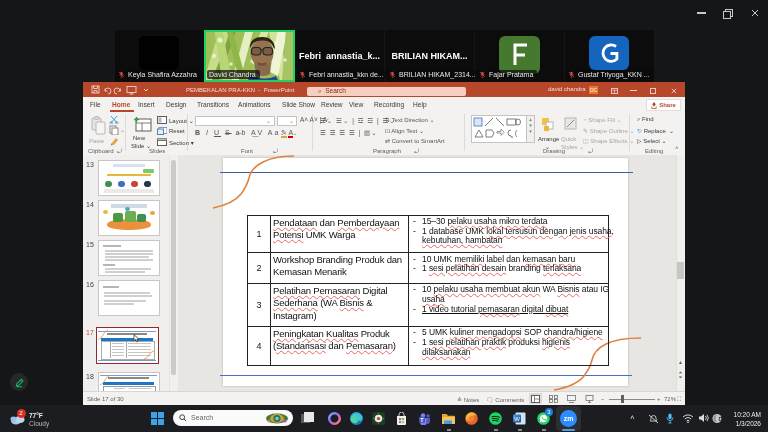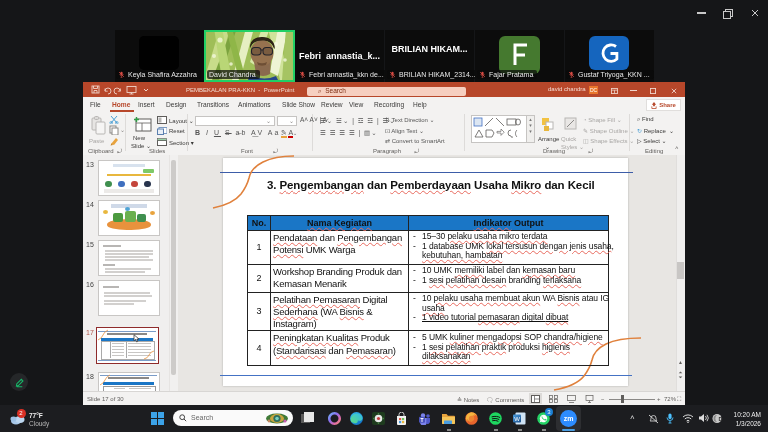--- a/index.html
+++ b/index.html
@@ -62,21 +62,21 @@
 
   <div class="abs" style="left:295px;top:30px;width:89px;height:52px;background:#0c0c0c;"></div>
   <div class="bigname" style="left:295px;top:51px;width:89px;">Febri&nbsp; annastia_k...</div>
   <div class="lbl" style="left:297px;top:70px;"><svg class="mic" width="7" height="7" viewBox="0 0 10 10">
         <path d="M5 1a1.6 1.6 0 0 1 1.6 1.6v2.2a1.6 1.6 0 0 1-3.2 0V2.6A1.6 1.6 0 0 1 5 1z" fill="#d84b43"></path>
         <path d="M2.3 4.6a2.8 2.8 0 0 0 5.4 0M5 7.4V9M3.6 9h2.8" stroke="#d84b43" stroke-width=".9" fill="none"></path>
         <path d="M1.5 1.5l7 7" stroke="#d84b43" stroke-width="1.1"></path>
       </svg>Febri annastia_kkn de...</div>
 
   <div class="abs" style="left:385px;top:30px;width:89px;height:52px;background:#0c0c0c;"></div>
-  <div class="bigname" style="left:385px;top:44px;width:89px;">BRILIAN HIKAM...</div>
+  <div class="bigname" style="left:385px;top:51px;width:89px;">BRILIAN HIKAM...</div>
   <div class="lbl" style="left:387px;top:70px;"><svg class="mic" width="7" height="7" viewBox="0 0 10 10">
         <path d="M5 1a1.6 1.6 0 0 1 1.6 1.6v2.2a1.6 1.6 0 0 1-3.2 0V2.6A1.6 1.6 0 0 1 5 1z" fill="#d84b43"></path>
         <path d="M2.3 4.6a2.8 2.8 0 0 0 5.4 0M5 7.4V9M3.6 9h2.8" stroke="#d84b43" stroke-width=".9" fill="none"></path>
         <path d="M1.5 1.5l7 7" stroke="#d84b43" stroke-width="1.1"></path>
       </svg>BRILIAN HIKAM_2314...</div>
 
   <div class="abs" style="left:475px;top:30px;width:89px;height:52px;background:#0c0c0c;"></div>
   <div class="abs" style="left:499px;top:36px;width:41px;height:38px;border-radius:6px;background:#45792f;"></div>
   <svg class="abs" style="left:499px;top:36px;" width="41" height="38" viewBox="0 0 41 38">
       <path d="M16 29 V9 H28 M16 19 H26" stroke="#fff" stroke-width="3" fill="none"></path>
@@ -375,37 +375,31 @@
       <div class="abs" style="left:41.5px;top:219.5px;width:412px;height:1.5px;background:#4472c4;"></div>
 
       <svg class="abs" style="left:33px;top:0px;" width="92" height="56" viewBox="0 0 92 56">
         <path d="M2 53 Q22 49 30 39 Q36 31 38 23 Q40 13 52 7 Q64 1 83 1" stroke="#e0813c" stroke-width="1.6" fill="none"></path>
       </svg>
 
       <svg class="abs" style="left:374px;top:182px;" width="95" height="56" viewBox="0 0 95 56">
         <path d="M2 53 Q24 49 32 39 Q38 31 40 23 Q42 13 54 7 Q66 1 89 1" stroke="#e0813c" stroke-width="1.6" fill="none"></path>
       </svg>
 
-      <div class="abs" style="left:89px;top:23.5px;font-size:11.5px;font-weight:bold;color:#111;white-space:nowrap;letter-spacing:-0.1px;">3. <span class="sq">Pengembangan</span> dan <span class="sq">Pemberdayaan</span> Usaha <span class="sq">Mikro</span> dan Kecil</div>
 
       <table style="position:absolute;left:69px;top:59.5px;width:361px;height:151px;border-collapse:collapse;color:#111;table-layout:fixed;">
         <colgroup>
             <col style="width:23px">
             <col style="width:138px">
             <col style="width:200px">
           </colgroup>
         <tbody>
-            <tr style="height:15px;background:#1a76c6;">
-          <td style="border:1px solid #222;text-align:center;font-weight:bold;padding:0;font-size:9px;">No.</td>
-          <td style="border:1px solid #222;text-align:center;font-weight:bold;padding:0;font-size:9px;"><span class="sq">Nama Kegiatan</span></td>
-          <td style="border:1px solid #222;text-align:center;font-weight:bold;padding:0;font-size:9px;"><span class="sq">Indikator</span> Output</td>
-        </tr>
         <tr style="height:34px;">
           <td style="border:1px solid #222;text-align:center;padding:0;font-size:9px;">1</td>
-          <td style="border:1px solid #222;padding:1px 1px 0 2px;line-height:12.3px;vertical-align:top;font-size:9.5px;letter-spacing:-0.2px;"><span class="sq">Pendataan</span> dan <span class="sq">Pengembangan</span><br><span class="sq">Potensi</span> UMK Warga</td>
+          <td style="border:1px solid #222;padding:1px 1px 0 2px;line-height:12.3px;vertical-align:top;font-size:9.5px;letter-spacing:-0.2px;"><span class="sq">Pendataan</span> dan <span class="sq">Pemberdayaan</span><br><span class="sq">Potensi</span> UMK Warga</td>
           <td style="border:1px solid #222;padding:1.5px 0 0 4px;line-height:9.7px;vertical-align:top;font-size:8.5px;letter-spacing:-0.1px;">
             <div style="display:flex;">
                   <span style="width:9px;flex:none;">-</span>
                   <span style="white-space:nowrap;">15–30 <span class="sq">pelaku usaha mikro terdata</span></span>
                 </div>
             <div style="display:flex;">
                   <span style="width:9px;flex:none;">-</span>
                   <span style="white-space:nowrap;">1 database UMK <span class="sq">lokal tersusun dengan jenis usaha</span>,</span>
                 </div>
             <div style="display:flex;">

